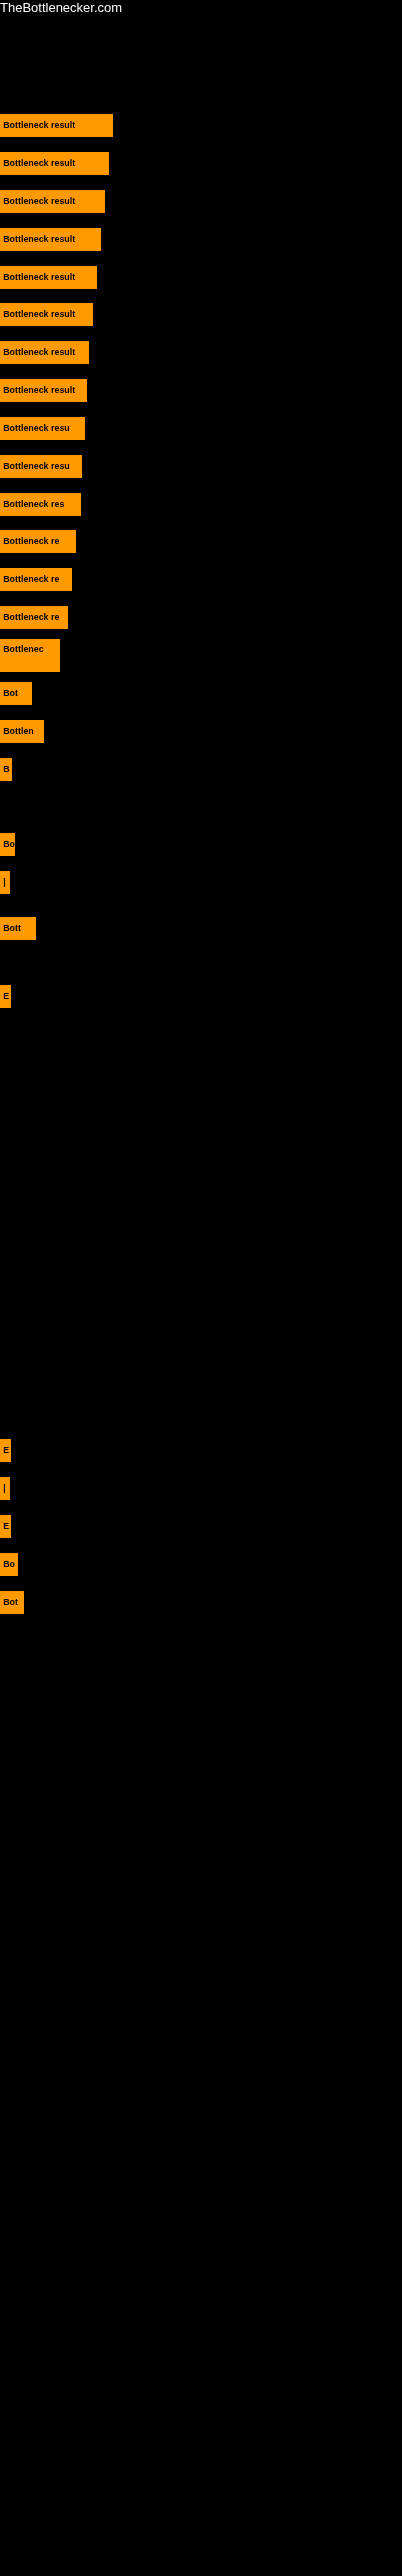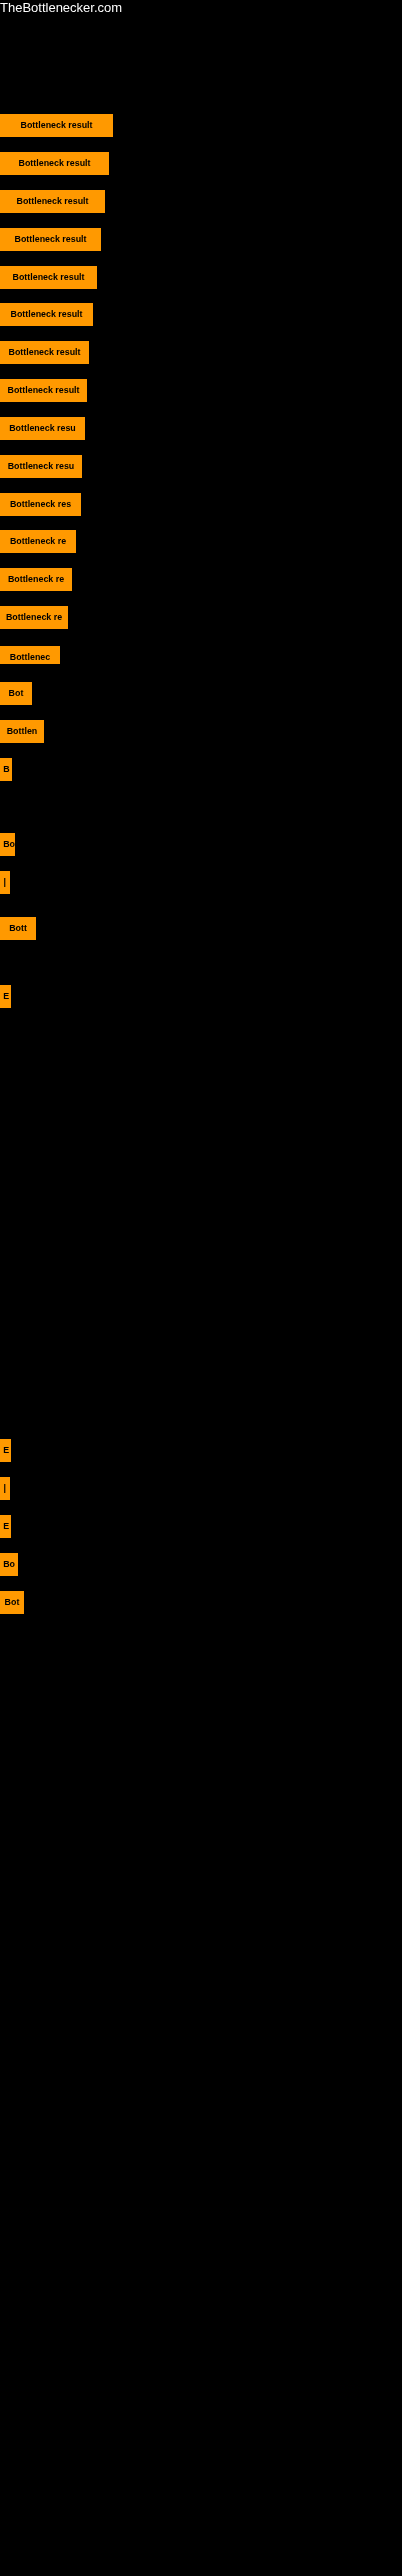--- a/index.html
+++ b/index.html
@@ -32,21 +32,20 @@
     }
 
     .bar-label {
       background-color: #f90;
       color: #000;
       font-size: 8.9px;
       font-weight: bold;
       padding: 1.6px 3.2px;
       white-space: nowrap;
       overflow: hidden;
-      text-align: center;
     }
   </style>
 </head>
 <body>
 
 <div>
   <span class="site-title">TheBottlenecker.com</span>
 </div>
 
 <div class="bar-container" style="top: 114px; width: 113px; height: 22.5px;">
@@ -85,21 +84,21 @@
 <div class="bar-container" style="top: 530px; width: 76px; height: 22.5px;">
     <div class="bar-label" style="width: 76px; height: 22.5px; line-height: 19.3px;">Bottleneck re</div>
   </div>
 <div class="bar-container" style="top: 568px; width: 72px; height: 22.5px;">
     <div class="bar-label" style="width: 72px; height: 22.5px; line-height: 19.3px;">Bottleneck re</div>
   </div>
 <div class="bar-container" style="top: 606px; width: 68px; height: 22.5px;">
     <div class="bar-label" style="width: 68px; height: 22.5px; line-height: 19.3px;">Bottleneck re</div>
   </div>
 <div class="bar-container" style="top: 644px; width: 60px; height: 22.5px;">
-    <div class="bar-label" style="width: 60px; height: 18px; line-height: 19.3px;">Bottlenec</div>
+    <div class="bar-label" style="width: 60px; height: 33px; line-height: 19.3px;">Bottlenec</div>
   </div>
 <div class="bar-container" style="top: 682px; width: 32px; height: 22.5px;">
     <div class="bar-label" style="width: 32px; height: 22.5px; line-height: 19.3px;">Bot</div>
   </div>
 <div class="bar-container" style="top: 720px; width: 56px; height: 22.5px;">
     <div class="bar-label" style="width: 44px; height: 22.5px; line-height: 19.3px;">Bottlen</div>
   </div>
 <div class="bar-container" style="top: 758px; width: 12px; height: 22.5px;">
     <div class="bar-label" style="width: 12px; height: 22.5px; line-height: 19.3px;">B</div>
   </div>

